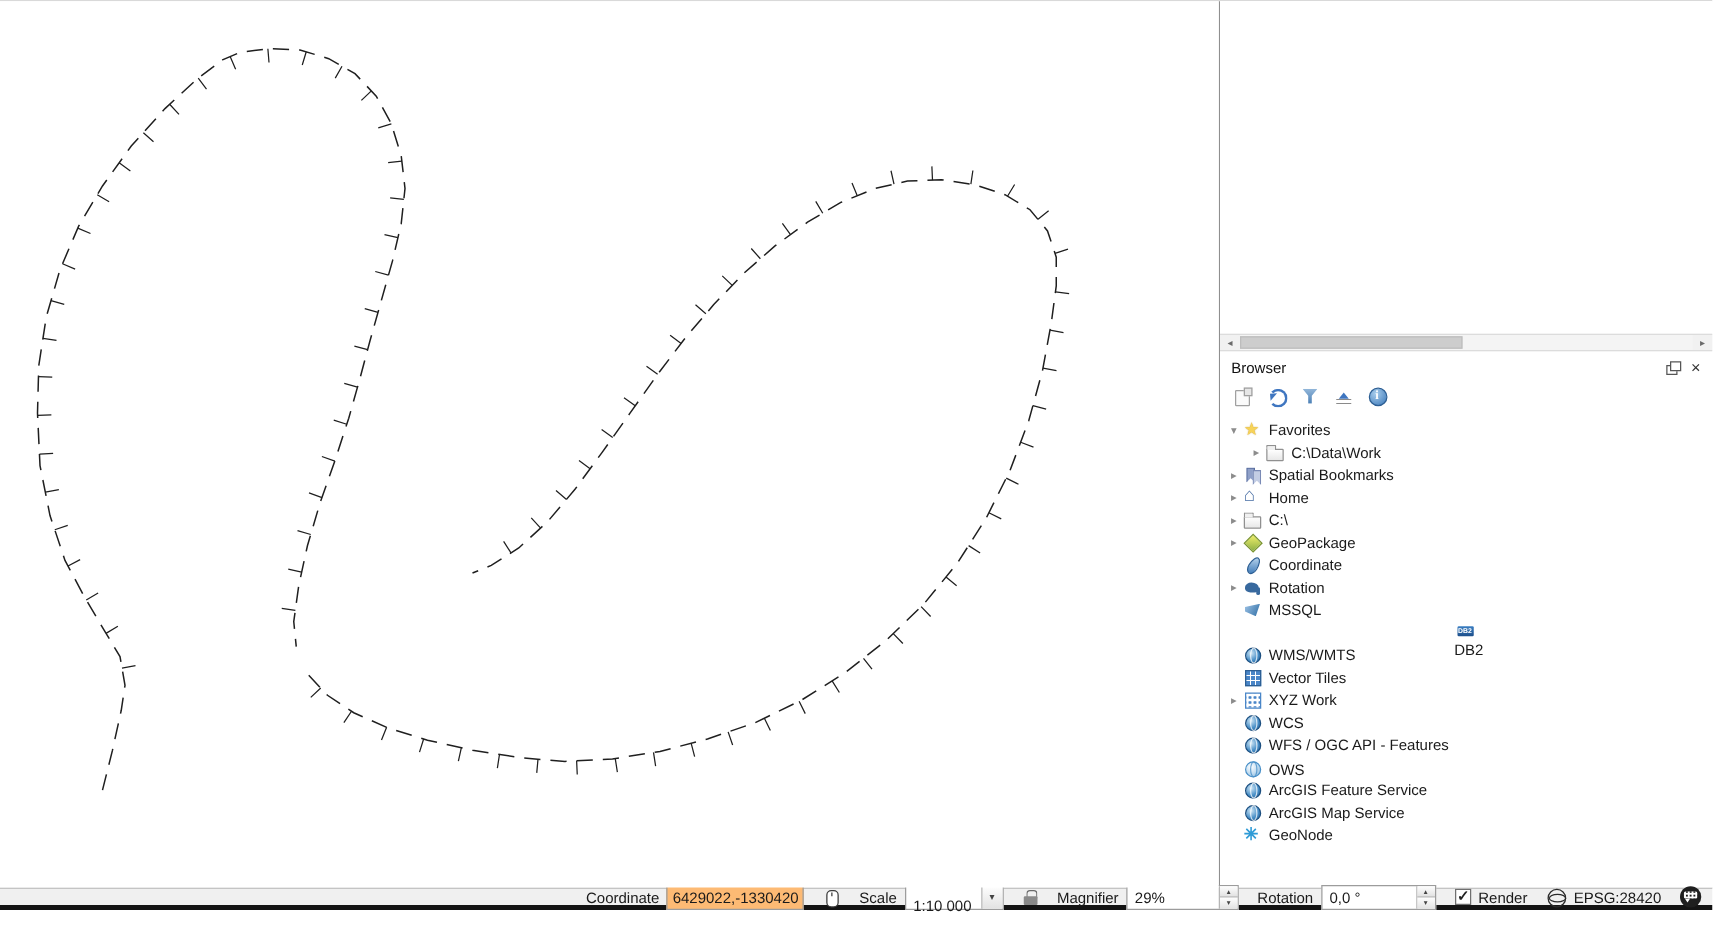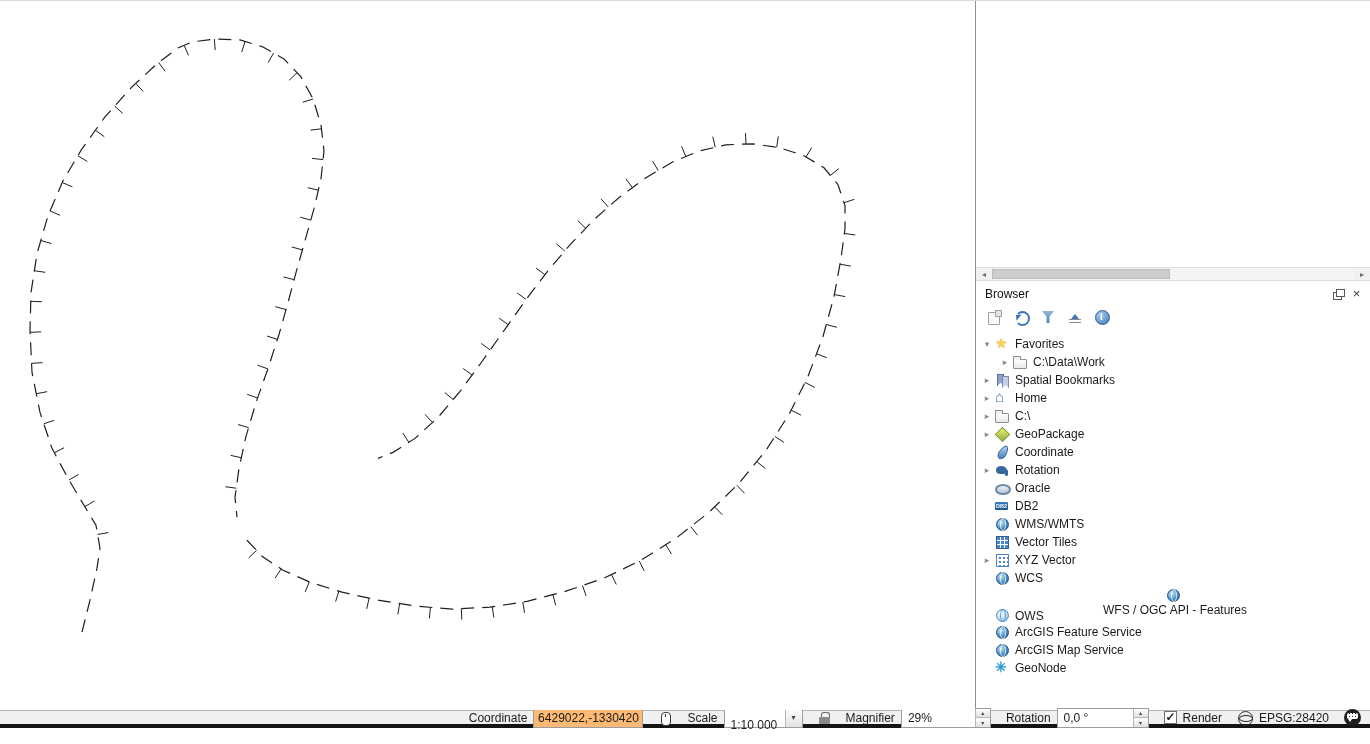--- a/index.html
+++ b/index.html
@@ -194,49 +194,49 @@
             <span class="tree-icon ic-spatialite"></span>
             <span class="tlabel">Coordinate</span>
           </div>
           <div class="trow" style="padding-left: 4px;">
             <span class="arrow">▸</span>
             <span class="tree-icon ic-postgis"></span>
             <span class="tlabel">Rotation</span>
           </div>
           <div class="trow" style="padding-left: 4px;">
             <span class="arrow"></span>
-            <span class="tree-icon ic-oracle"></span>
-            <span class="tlabel">Oracle</span>
-          </div>
-          <div class="trow" style="padding-left: 4px;">
+            <span class="tree-icon ic-mssql"></span>
+            <span class="tlabel">MSSQL</span>
+          </div>
+          <div class="trow" style="padding-left: 4px; flex-direction: column;">
             <span class="arrow"></span>
             <span class="tree-icon ic-db2"></span>
             <span class="tlabel">DB2</span>
           </div>
           <div class="trow" style="padding-left: 4px;">
             <span class="arrow"></span>
             <span class="tree-icon ic-globe"></span>
             <span class="tlabel">WMS/WMTS</span>
           </div>
           <div class="trow" style="padding-left: 4px;">
             <span class="arrow"></span>
             <span class="tree-icon ic-grid"></span>
             <span class="tlabel">Vector Tiles</span>
           </div>
           <div class="trow" style="padding-left: 4px;">
             <span class="arrow">▸</span>
             <span class="tree-icon ic-xyz"></span>
-            <span class="tlabel">XYZ Vector</span>
+            <span class="tlabel">XYZ Work</span>
           </div>
           <div class="trow" style="padding-left: 4px;">
             <span class="arrow"></span>
             <span class="tree-icon ic-globe"></span>
             <span class="tlabel">WCS</span>
           </div>
-          <div class="trow" style="padding-left: 4px; flex-direction: column;">
+          <div class="trow" style="padding-left: 4px;">
             <span class="arrow"></span>
             <span class="tree-icon ic-globe"></span>
             <span class="tlabel">WFS / OGC API - Features</span>
           </div>
           <div class="trow" style="padding-left: 4px; align-items: flex-end;">
             <span class="arrow"></span>
             <span class="tree-icon ic-globe-light"></span>
             <span class="tlabel">OWS</span>
           </div>
           <div class="trow" style="padding-left: 4px;">

